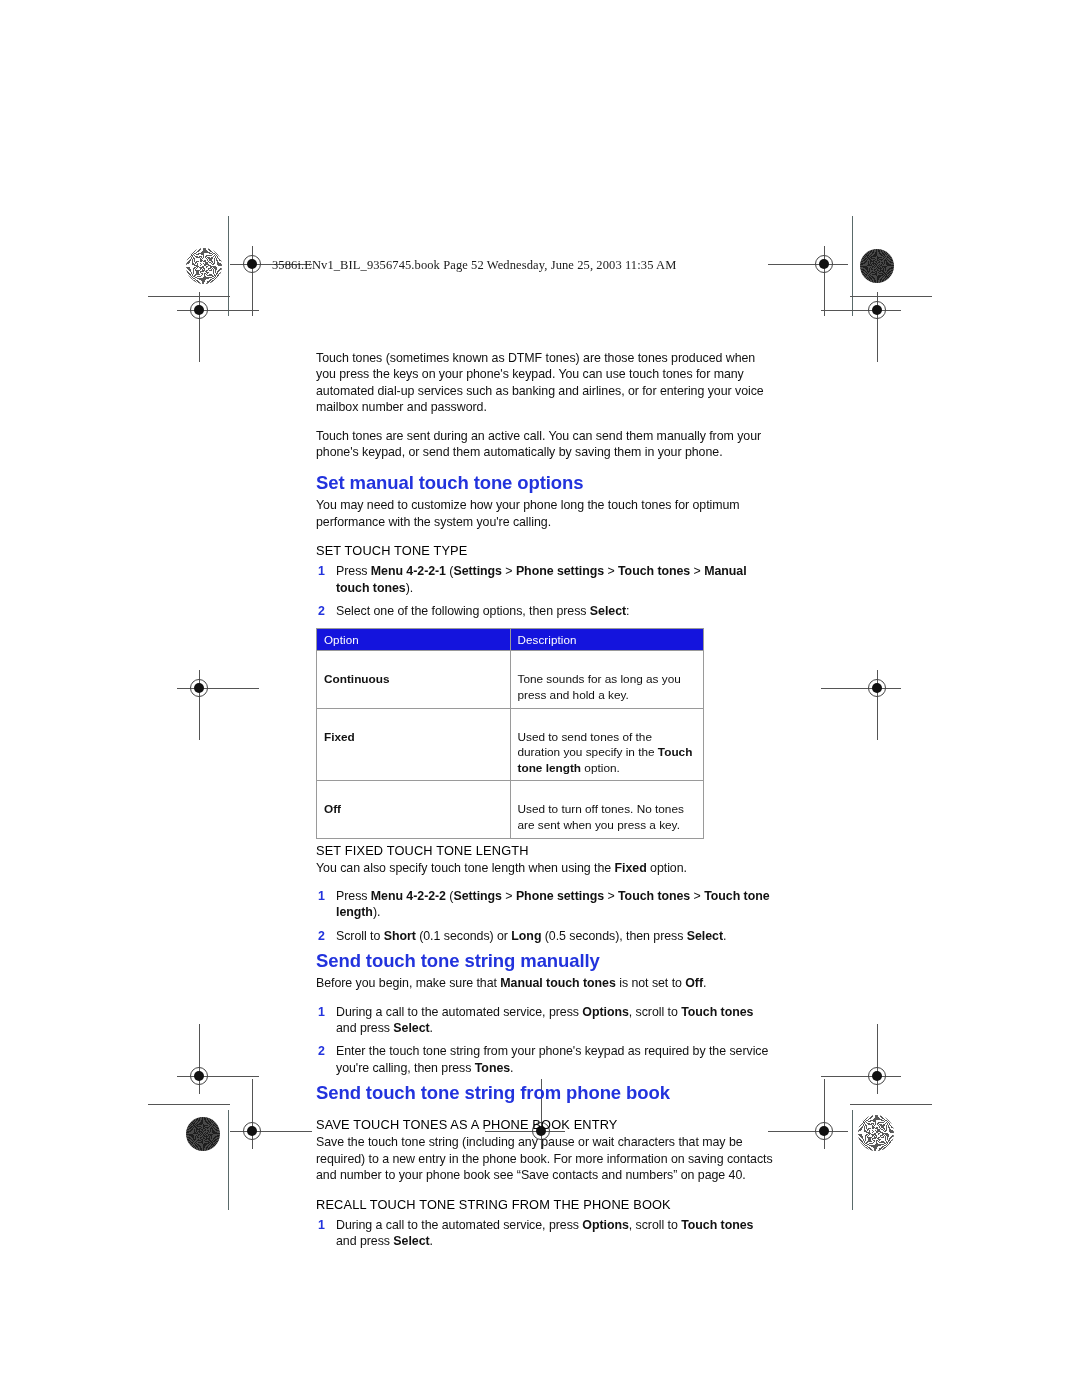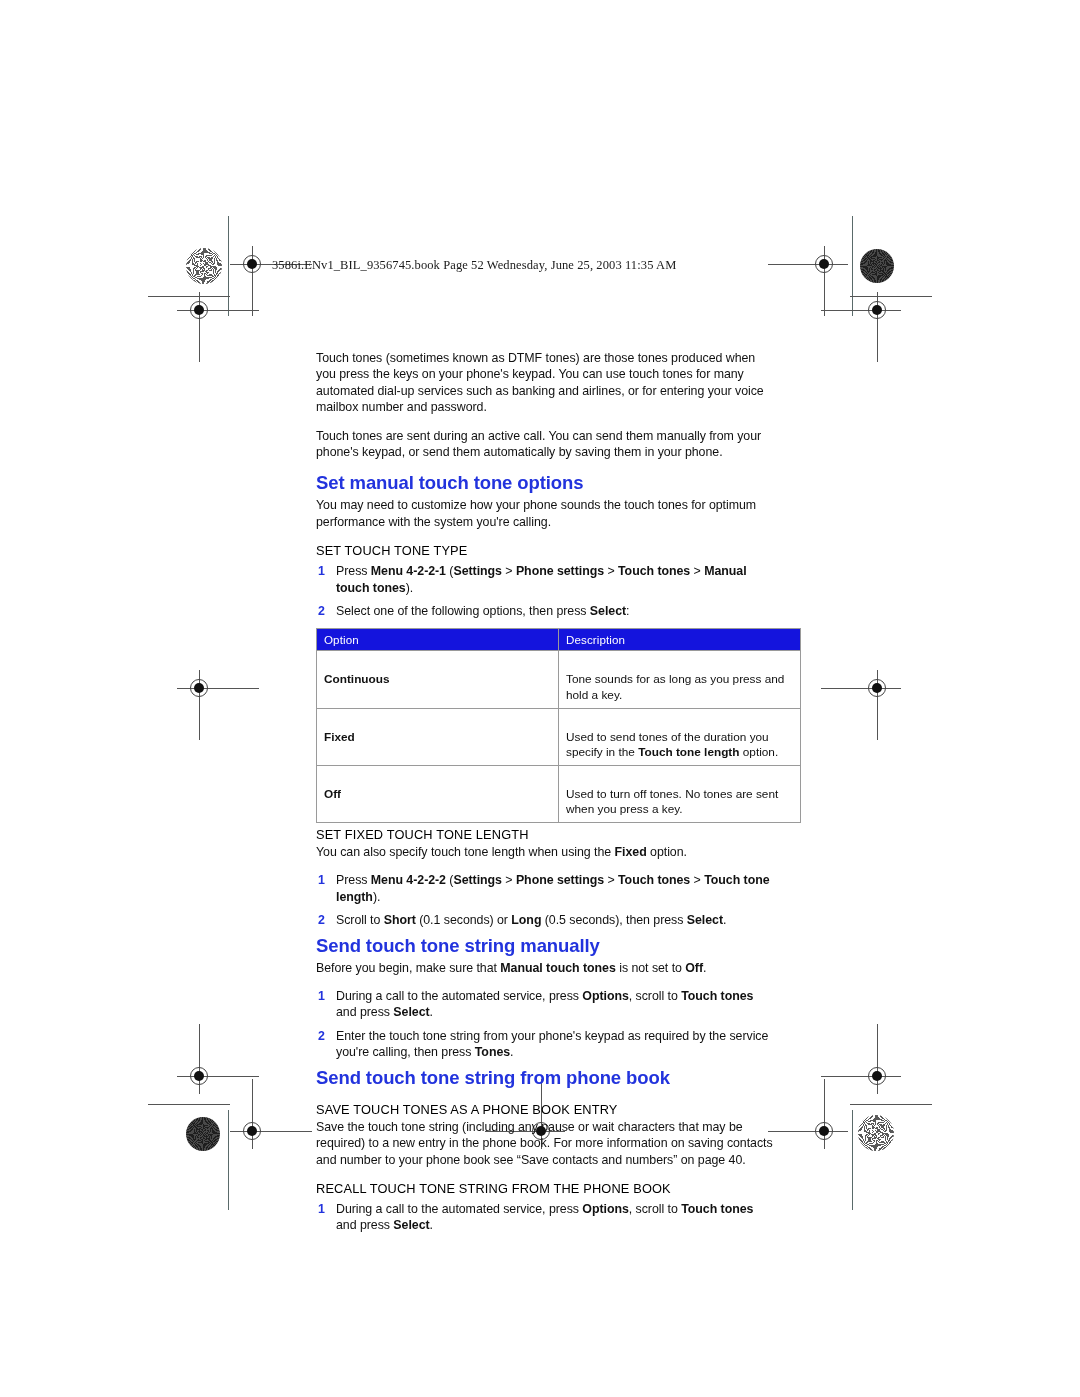--- a/index.html
+++ b/index.html
@@ -154,21 +154,21 @@
     color: #2233dd;
     font-weight: bold;
     font-size: 12.4px;
   }
 
   b, .b { font-weight: bold; }
 
   
   table.opttable {
     border-collapse: collapse;
-    width: 485px;
+    width: 388px;
     margin: 9px 0 4px 0;
     table-layout: fixed;
   }
   table.opttable th {
     background: #1414dd;
     color: #ffffff;
     font-size: 11.6px;
     font-weight: normal;
     text-align: left;
     padding: 4px 7px 4px 7px;
@@ -286,21 +286,21 @@
 </div>
 
 <div class="fileheader">3586i.ENv1_BIL_9356745.book  Page 52  Wednesday, June 25, 2003  11:35 AM</div>
 
 <div class="content">
 
   <p class="body">Touch tones (sometimes known as DTMF tones) are those tones produced when you press the keys on your phone's keypad. You can use touch tones for many automated dial-up services such as banking and airlines, or for entering your voice mailbox number and password.</p>
   <p class="body">Touch tones are sent during an active call. You can send them manually from your phone's keypad, or send them automatically by saving them in your phone.</p>
 
   <h1 class="section">Set manual touch tone options</h1>
-  <p class="body">You may need to customize how your phone sounds the touch tones for optimum performance with the system you're calling.</p>
+  <p class="body">You may need to customize how your phone long the touch tones for optimum performance with the system you're calling.</p>
 
   <h2 class="sub">SET TOUCH TONE TYPE</h2>
   <ol class="steps">
     <li>
       <span class="num">1</span><span>Press </span><b>Menu 4-2-2-1 </b><span>(</span><b>Settings</b><span> &gt; </span><b>Phone settings</b><span> &gt; </span><b>Touch tones</b><span> &gt; </span><b>Manual touch tones</b><span>).</span>
     </li>
     <li>
       <span class="num">2</span><span>Select one of the following options, then press </span><b>Select</b><span>:</span>
     </li>
   </ol>

